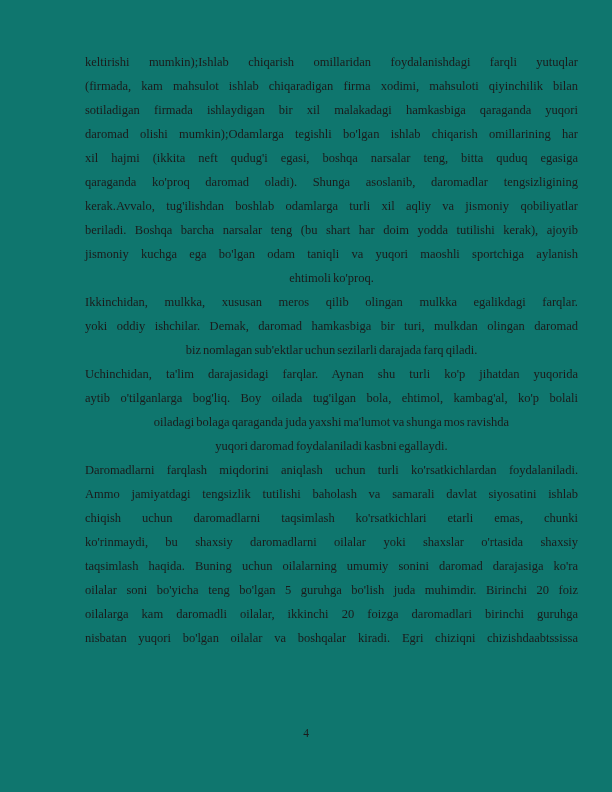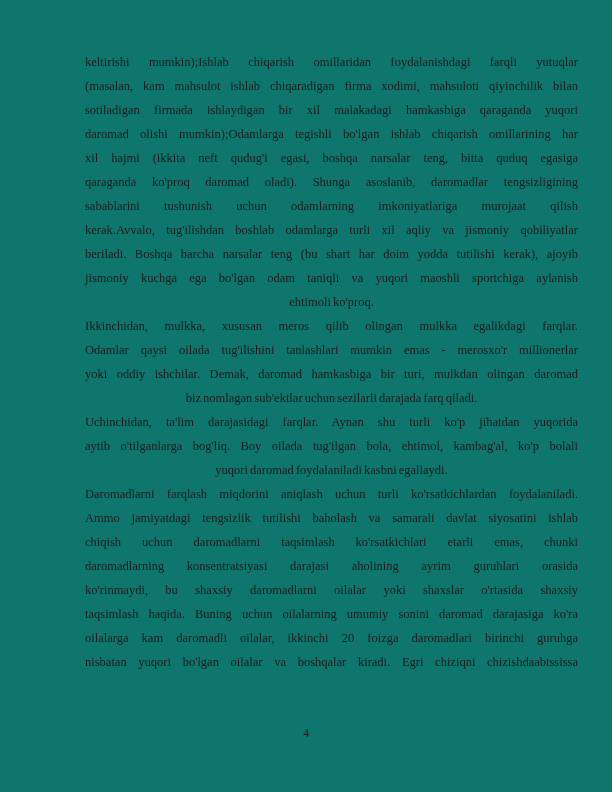--- a/index.html
+++ b/index.html
@@ -45,40 +45,39 @@
     line-height: 14px;
     color: #1b1b1b;
   }
 </style>
 </head>
 <body>
 
 <div class="page">
   <div class="text-block">
       <div class="line j">keltirishi mumkin);Ishlab chiqarish omillaridan foydalanishdagi farqli yutuqlar</div>
-      <div class="line j">(masalan, kam mahsulot ishlab chiqaradigan firma xodimi, mahsuloti qiyinchilik bilan</div>
+      <div class="line j">(firmada, kam mahsulot ishlab chiqaradigan firma xodimi, mahsuloti qiyinchilik bilan</div>
       <div class="line j">sotiladigan firmada ishlaydigan bir xil malakadagi hamkasbiga qaraganda yuqori</div>
       <div class="line j">daromad olishi mumkin);Odamlarga tegishli bo'lgan ishlab chiqarish omillarining har</div>
       <div class="line j">xil hajmi (ikkita neft qudug'i egasi, boshqa narsalar teng, bitta quduq egasiga</div>
       <div class="line j">qaraganda ko'proq daromad oladi). Shunga asoslanib, daromadlar tengsizligining</div>
-      <div class="line j">sabablarini tushunish uchun odamlarning imkoniyatlariga murojaat qilish</div>
       <div class="line j">kerak.Avvalo, tug'ilishdan boshlab odamlarga turli xil aqliy va jismoniy qobiliyatlar</div>
       <div class="line j">beriladi. Boshqa barcha narsalar teng (bu shart har doim yodda tutilishi kerak), ajoyib</div>
       <div class="line j">jismoniy kuchga ega bo'lgan odam taniqli va yuqori maoshli sportchiga aylanish</div>
       <div class="line">ehtimoli ko'proq.</div>
       <div class="line j">Ikkinchidan, mulkka, xususan meros qilib olingan mulkka egalikdagi farqlar.</div>
-      <div class="line j">Odamlar qaysi oilada tug'ilishini tanlashlari mumkin emas - merosxo'r millionerlar</div>
       <div class="line j">yoki oddiy ishchilar. Demak, daromad hamkasbiga bir turi, mulkdan olingan daromad</div>
       <div class="line">biz nomlagan sub'ektlar uchun sezilarli darajada farq qiladi.</div>
       <div class="line j">Uchinchidan, ta'lim darajasidagi farqlar. Aynan shu turli ko'p jihatdan yuqorida</div>
       <div class="line j">aytib o'tilganlarga bog'liq. Boy oilada tug'ilgan bola, ehtimol, kambag'al, ko'p bolali</div>
+      <div class="line">oiladagi bolaga qaraganda juda yaxshi ma'lumot va shunga mos ravishda</div>
       <div class="line">yuqori daromad foydalaniladi kasbni egallaydi.</div>
       <div class="line j">Daromadlarni farqlash miqdorini aniqlash uchun turli ko'rsatkichlardan foydalaniladi.</div>
       <div class="line j">Ammo jamiyatdagi tengsizlik tutilishi baholash va samarali davlat siyosatini ishlab</div>
       <div class="line j">chiqish uchun daromadlarni taqsimlash ko'rsatkichlari etarli emas, chunki</div>
-      <div class="line j">daromadlarning konsentratsiyasi darajasi aholining ayrim guruhlari orasida</div>
       <div class="line j">ko'rinmaydi, bu shaxsiy daromadlarni oilalar yoki shaxslar o'rtasida shaxsiy</div>
       <div class="line j">taqsimlash haqida. Buning uchun oilalarning umumiy sonini daromad darajasiga ko'ra</div>
+      <div class="line j">oilalar soni bo'yicha teng bo'lgan 5 guruhga bo'lish juda muhimdir. Birinchi 20 foiz</div>
       <div class="line j">oilalarga kam daromadli oilalar, ikkinchi 20 foizga daromadlari birinchi guruhga</div>
       <div class="line j">nisbatan yuqori bo'lgan oilalar va boshqalar kiradi. Egri chiziqni chizishdaabtssissa</div>
     </div>
   <div class="footer">4</div>
 </div>
 
 </body></html>

